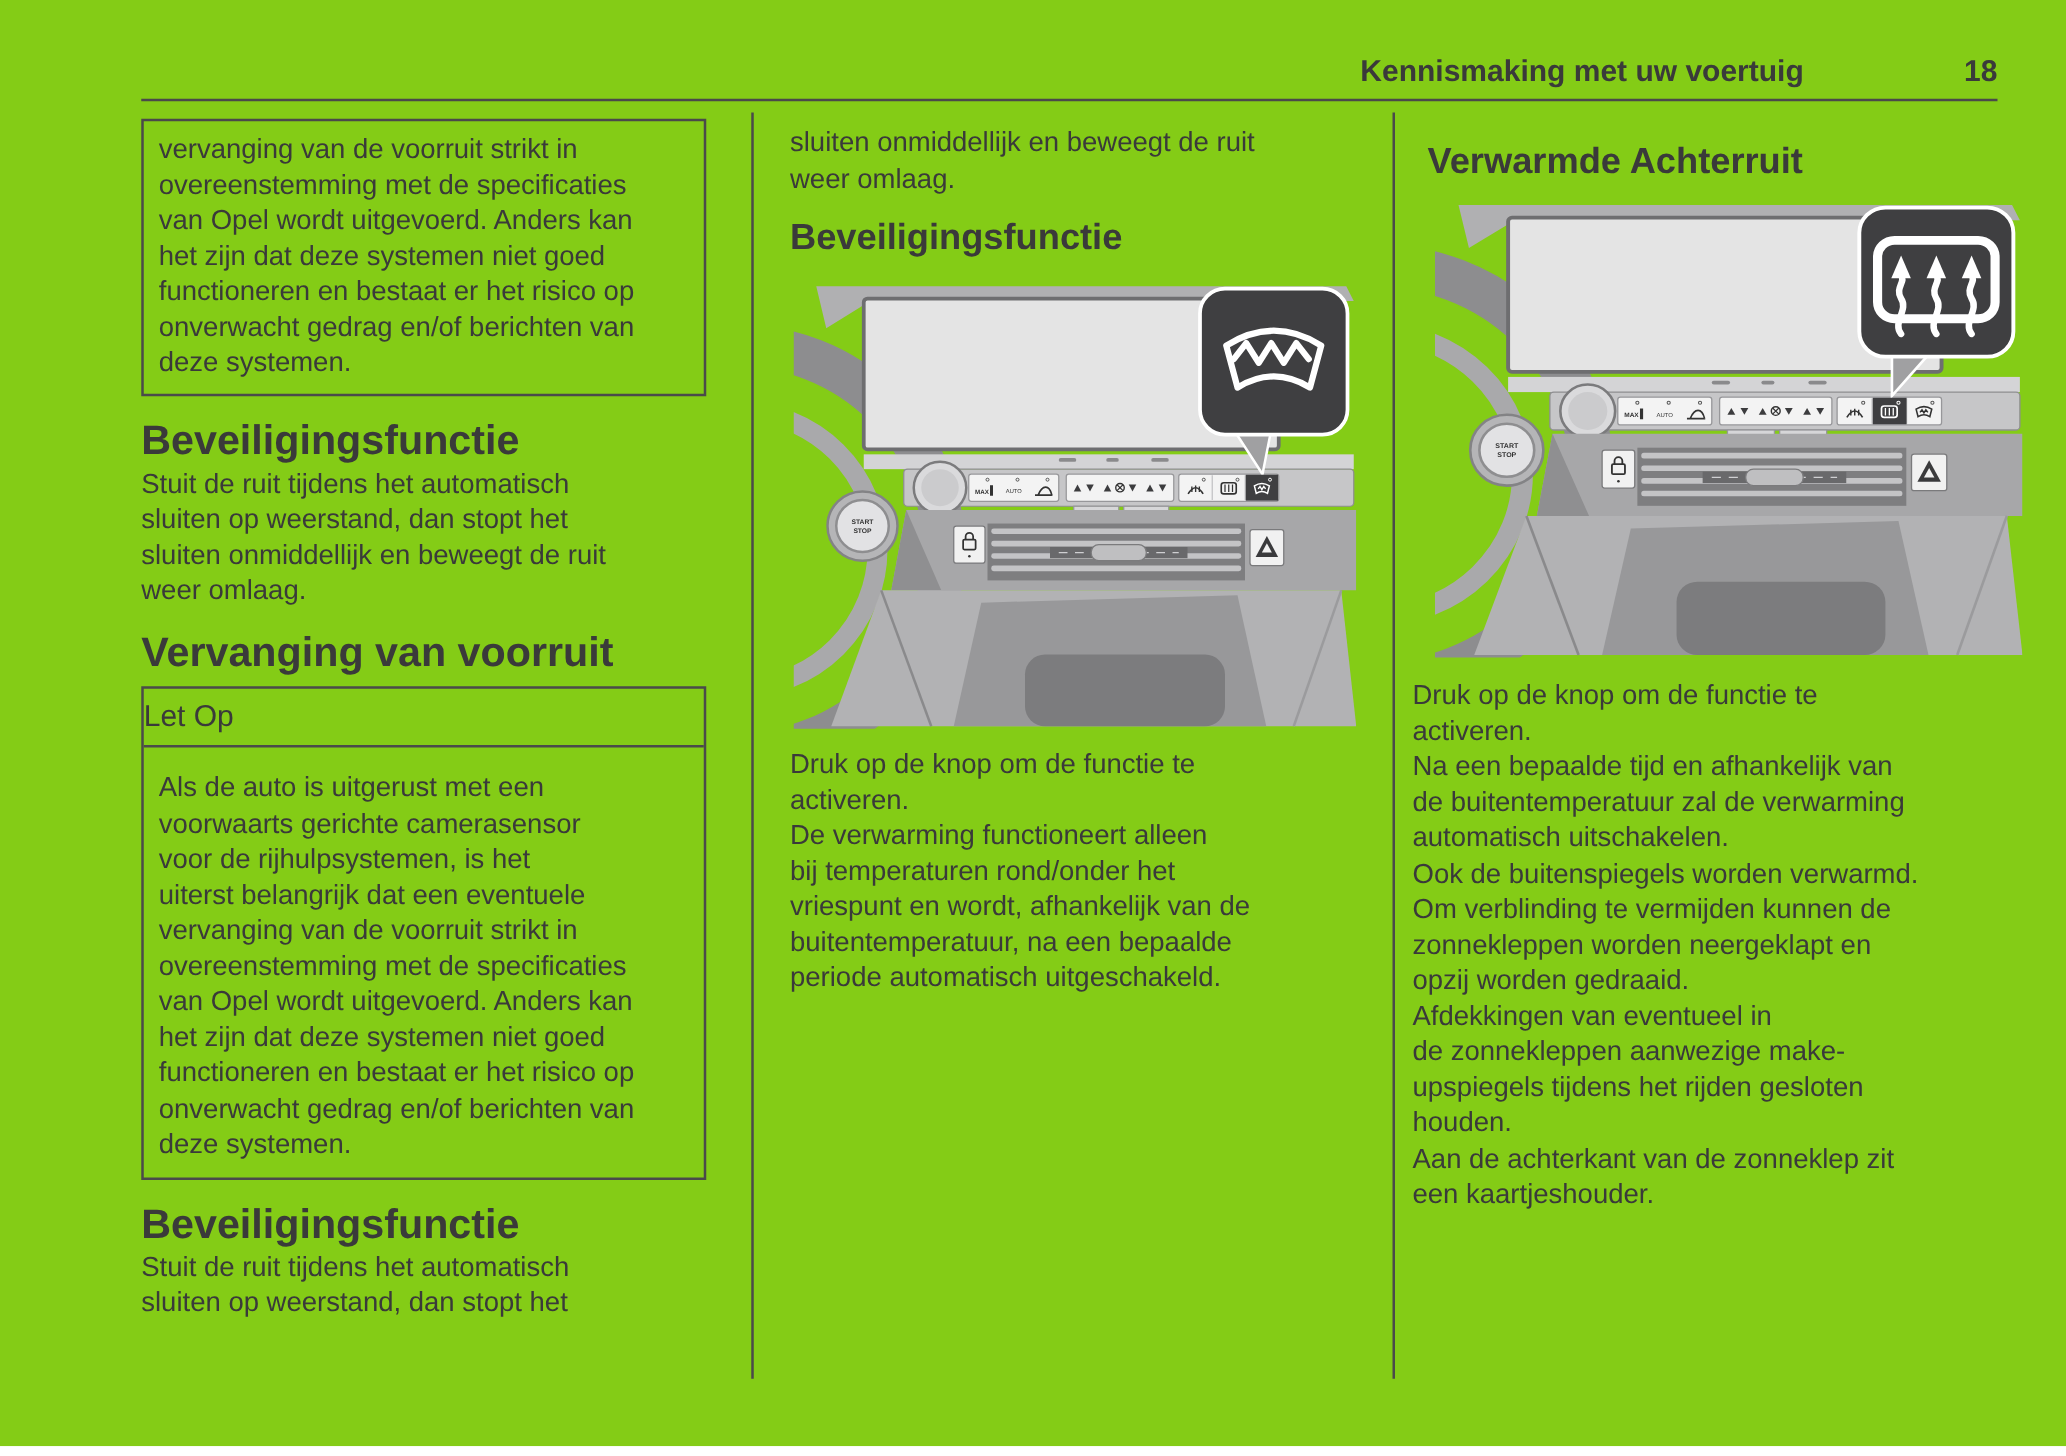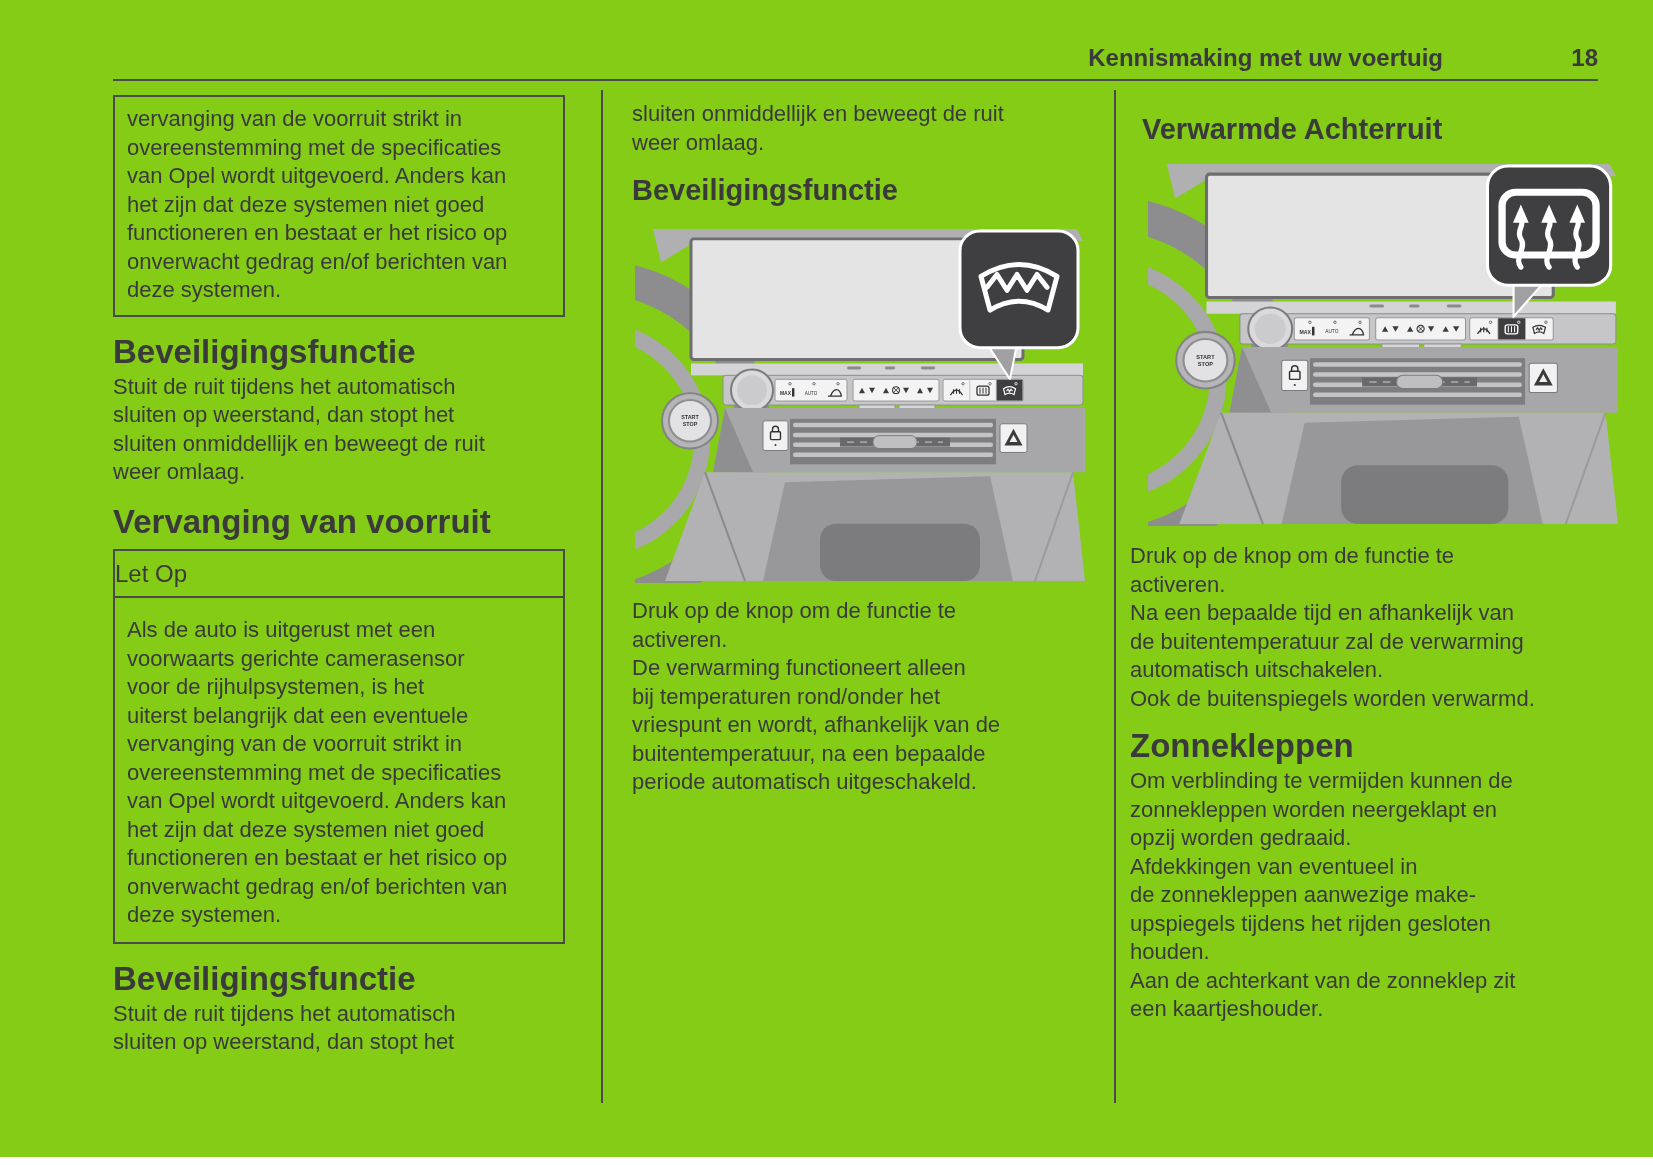--- a/index.html
+++ b/index.html
@@ -277,21 +277,20 @@
           </g>
         </g>
       </svg>
     </figure>
     <div class="body-text after-fig">Druk op de knop om de functie te
 activeren.
 Na een bepaalde tijd en afhankelijk van
 de buitentemperatuur zal de verwarming
 automatisch uitschakelen.
 Ook de buitenspiegels worden verwarmd.</div>
-    <h3 class="sub">Zonnekleppen</h3>
     <div class="body-text">Om verblinding te vermijden kunnen de
 zonnekleppen worden neergeklapt en
 opzij worden gedraaid.
 Afdekkingen van eventueel in
 de zonnekleppen aanwezige make-
 upspiegels tijdens het rijden gesloten
 houden.
 Aan de achterkant van de zonneklep zit
 een kaartjeshouder.</div>
   </div>

